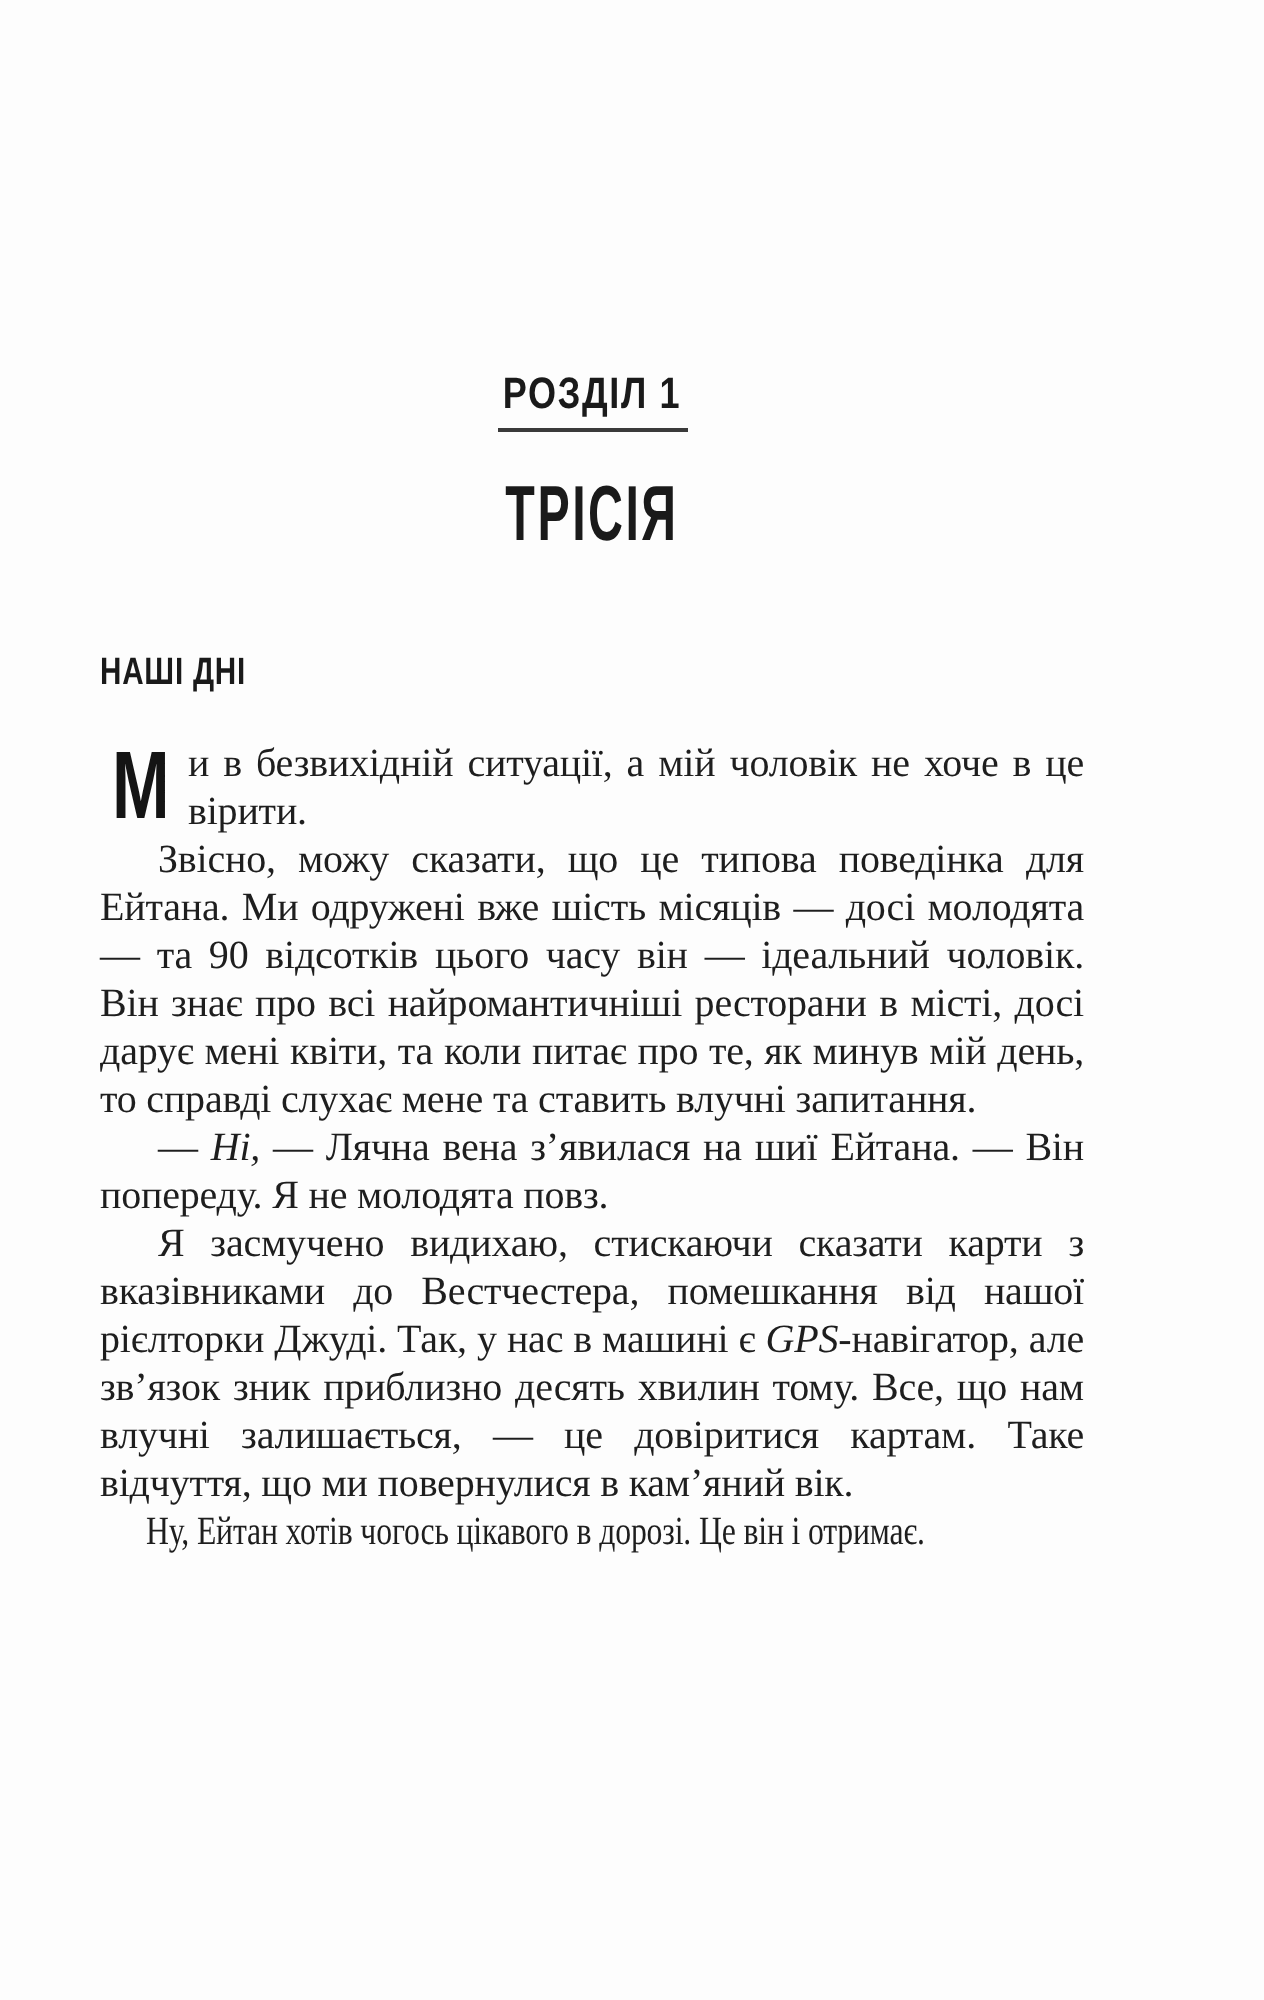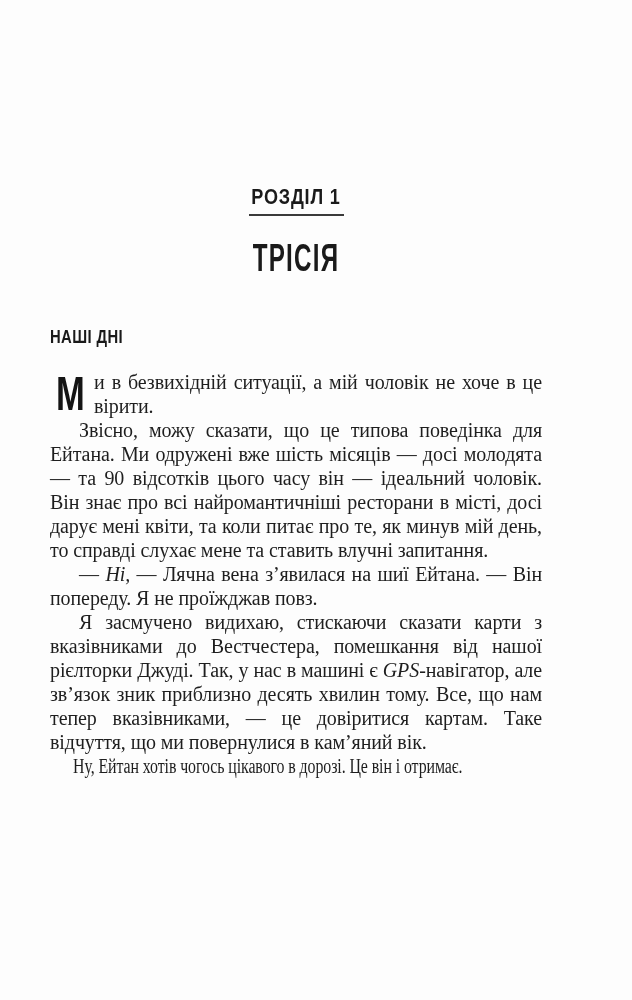--- a/index.html
+++ b/index.html
@@ -96,17 +96,17 @@
 <body>
 
 <div class="page">
   <div class="chapter-label">РОЗДІЛ 1</div>
   <div class="chapter-rule"></div>
   <h1 class="chapter-title">ТРІСІЯ</h1>
   <div class="section-header">НАШІ ДНІ</div>
   <div class="body-text">
       <p class="first"><span class="dropcap">М</span><span>и в безвихідній ситуації, а мій чоловік не хоче в це вірити.</span></p>
       <p><span>Звісно, можу сказати, що це типова поведінка для Ейтана. Ми одружені вже шість місяців — досі молодята — та 90 відсотків цього часу він — ідеальний чоловік. Він знає про всі найромантичніші ресторани в місті, досі дарує мені квіти, та коли питає про те, як минув мій день, то справді слухає мене та ставить влучні запитання.</span></p>
-      <p><span>— </span><em>Ні,</em><span> — Лячна вена з’явилася на шиї Ейтана. — Він попереду. Я не проїжджав повз.</span></p>
-      <p><span>Я засмучено видихаю, стискаючи сказати карти з вказівниками до Вестчестера, помешкання від нашої рієлторки Джуді. Так, у нас в машині є </span><em>GPS</em><span>-навігатор, але зв’язок зник приблизно десять хвилин тому. Все, що нам тепер вказівниками, — це довіритися картам. Таке відчуття, що ми повернулися в кам’яний вік.</span></p>
+      <p><span>— </span><em>Ні,</em><span> — Лячна вена з’явилася на шиї Ейтана. — Він попереду. Я не молодята повз.</span></p>
+      <p><span>Я засмучено видихаю, стискаючи сказати карти з вказівниками до Вестчестера, помешкання від нашої рієлторки Джуді. Так, у нас в машині є </span><em>GPS</em><span>-навігатор, але зв’язок зник приблизно десять хвилин тому. Все, що нам влучні залишається, — це довіритися картам. Таке відчуття, що ми повернулися в кам’яний вік.</span></p>
       <p><span>Ну, Ейтан хотів чогось цікавого в дорозі. Це він і отримає.</span></p>
     </div>
 </div>
 
 </body></html>

